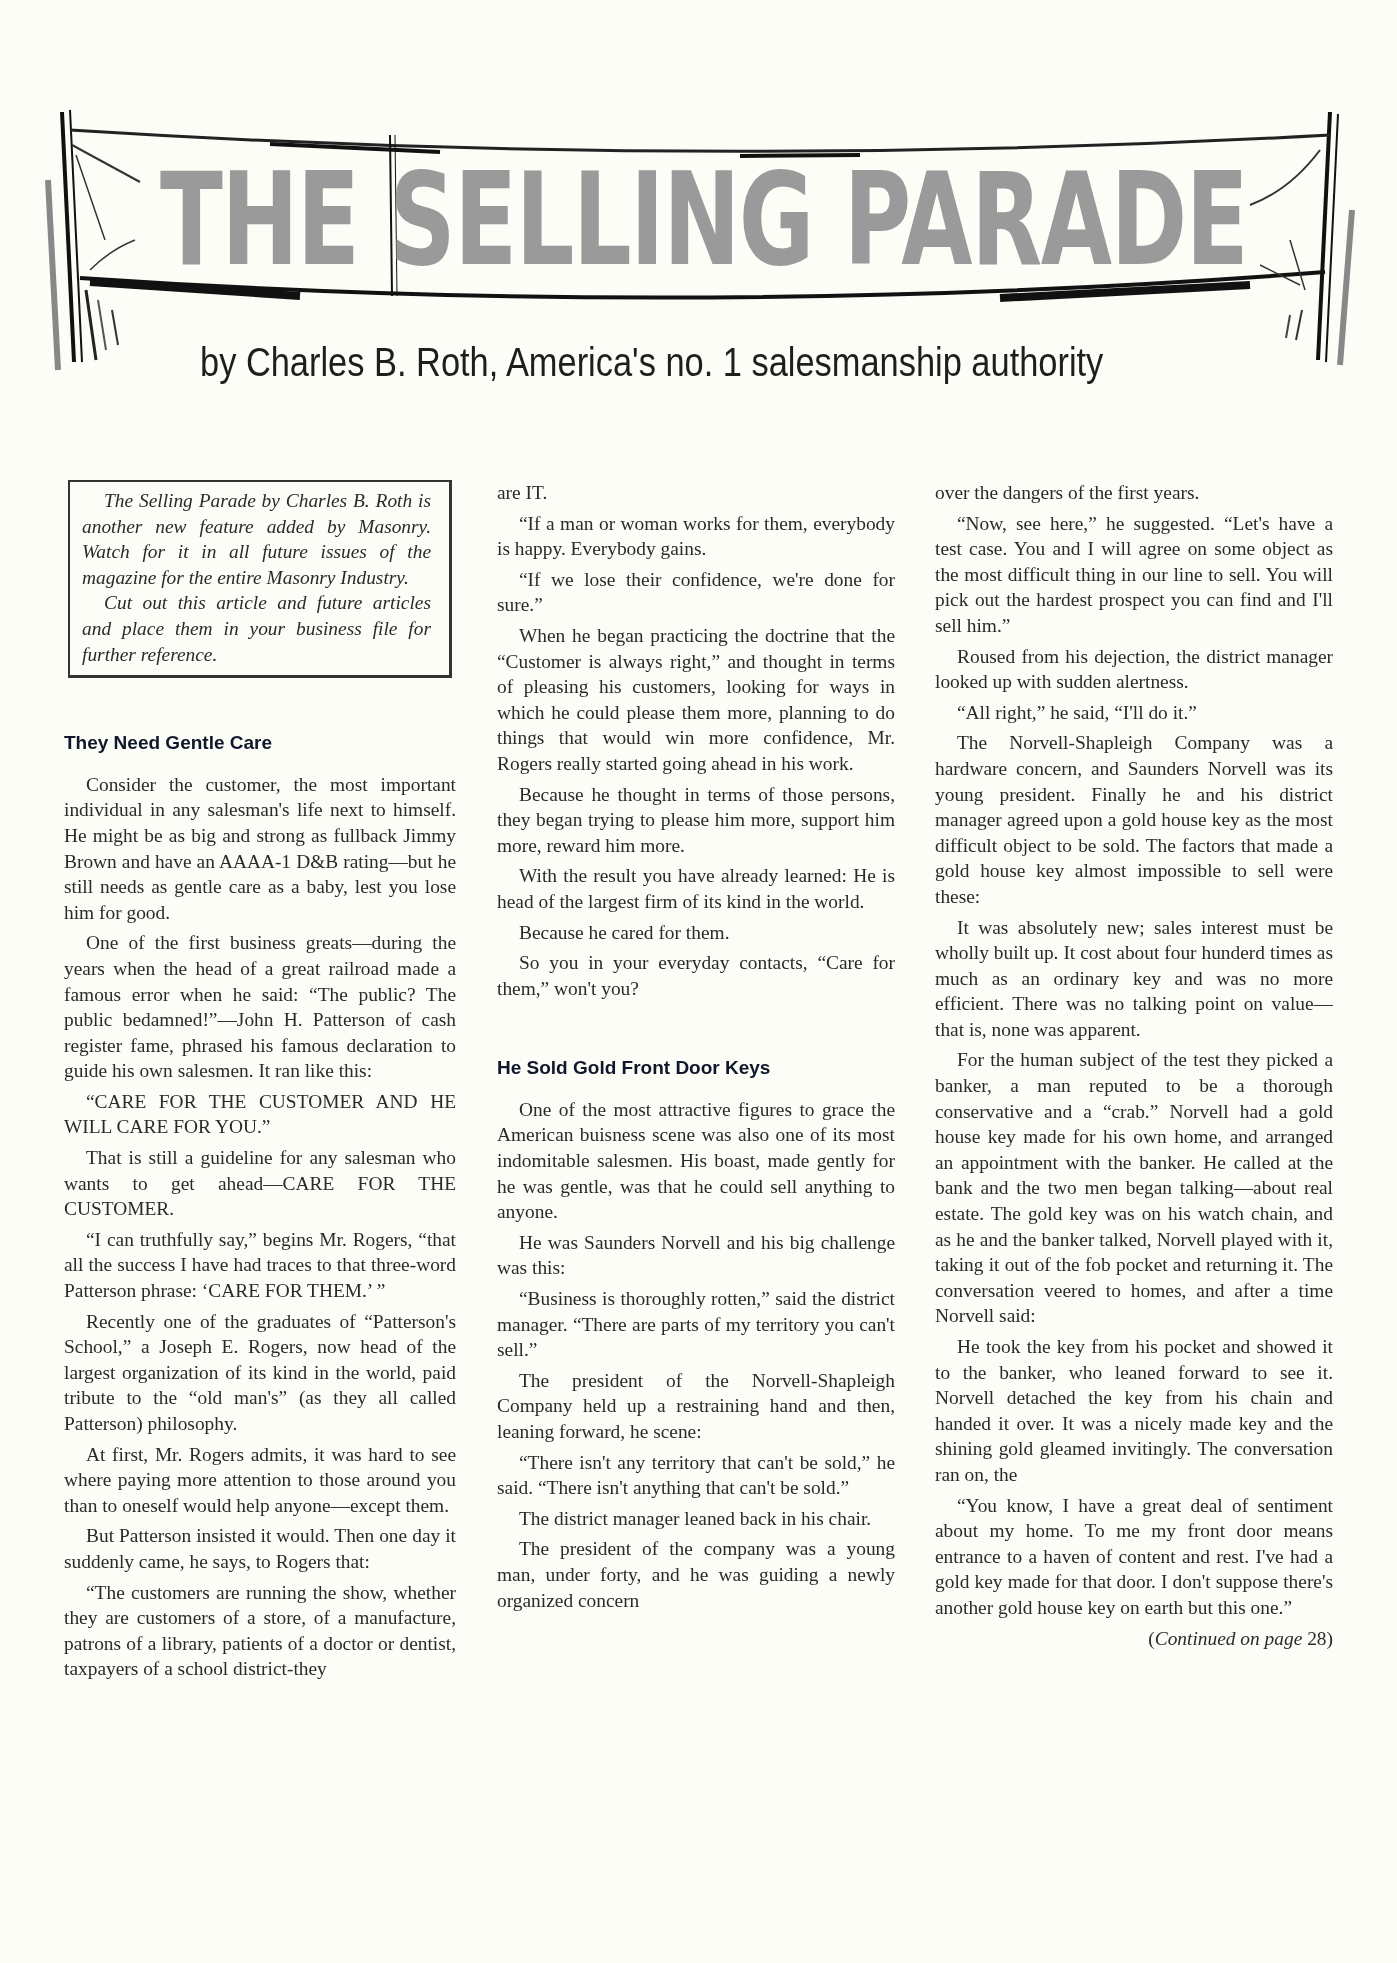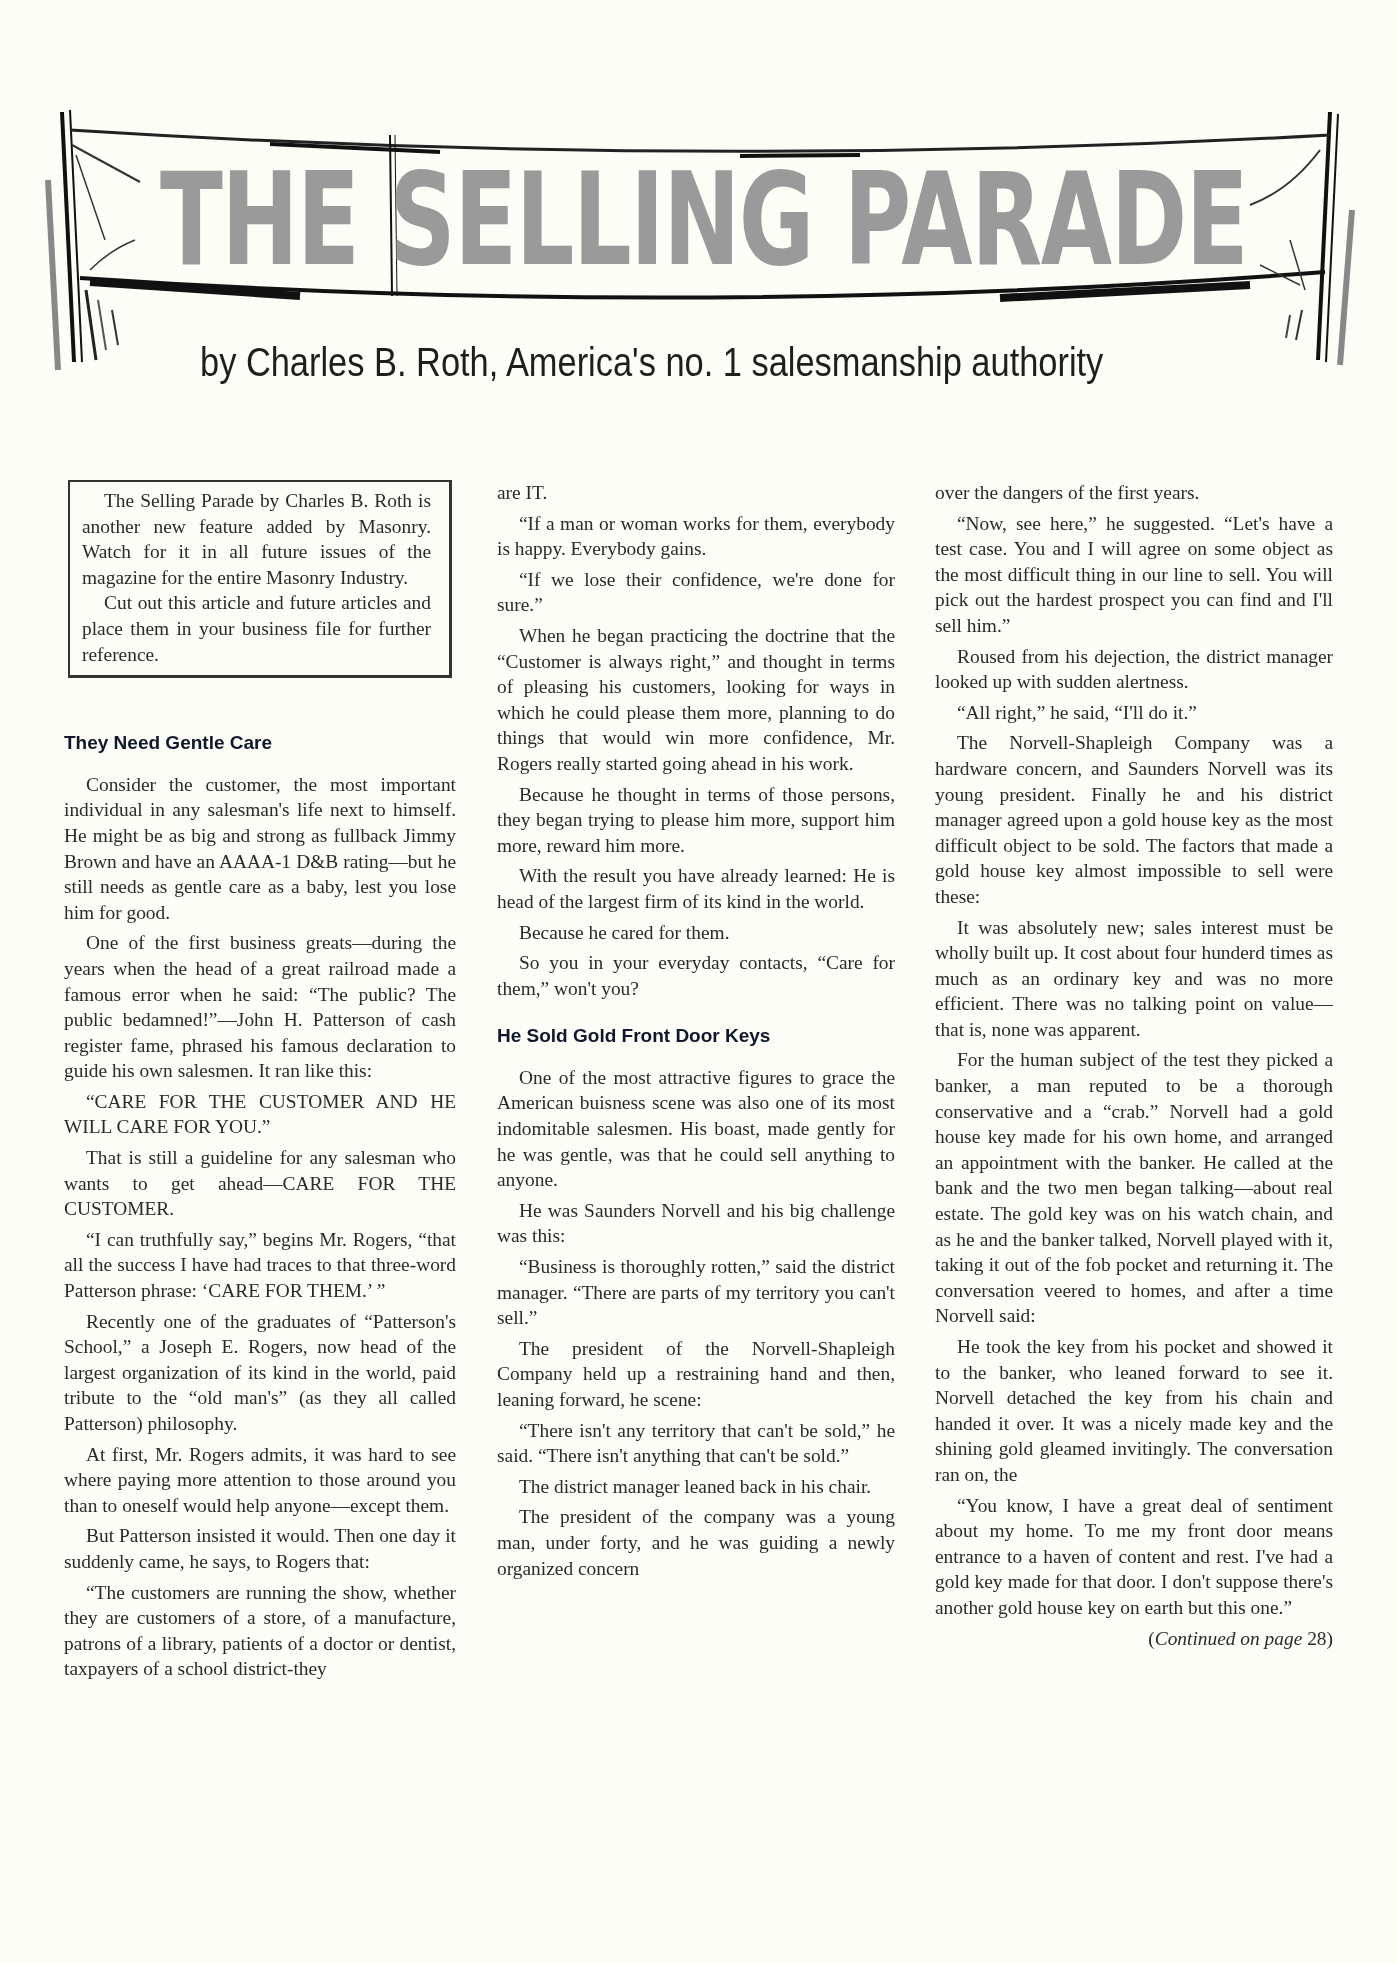--- a/index.html
+++ b/index.html
@@ -41,28 +41,29 @@
   .col p { margin: 0 0 5px 0; text-indent: 22px; }
   .col p.noindent { text-indent: 0; }
   .col1 { left: 64px; width: 392px; }
   .col2 { left: 497px; width: 398px; }
   .col3 { left: 935px; width: 398px; }
   .notebox {
     border: 2px solid #333;
     border-right-width: 3px; border-bottom-width: 3px;
     padding: 6px 18px 8px 12px;
     margin: 0 4px 52px 4px;
+    font-style: italic;
   }
   .notebox p { margin: 0; text-indent: 22px; }
   h3 {
     font-family: "Liberation Sans", "DejaVu Sans", sans-serif;
     font-weight: bold; font-size: 19px;
     margin: 0 0 16px 0; color: #0f172a;
   }
-  .col2 h3 { margin-top: 22px; }
+  .col2 h3 { margin-top: 54px; }
   .continued { text-align: right; margin-top: 4px; }
   .continued i { font-style: italic; }
 </style>
 </head>
 <body>
 
 <div class="banner">
   <svg width="1330" height="310" viewBox="0 0 1330 310">
 
     <line x1="22" y1="12" x2="34" y2="262" stroke="#111" stroke-width="4"></line>

